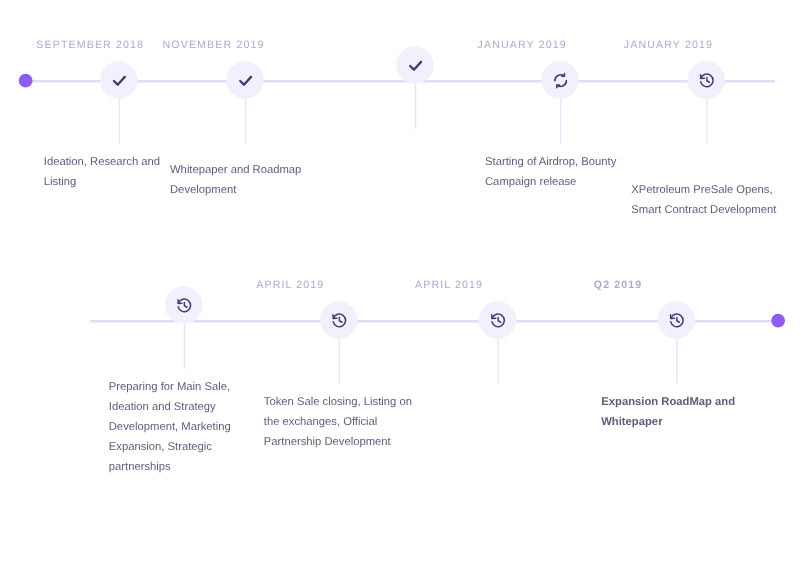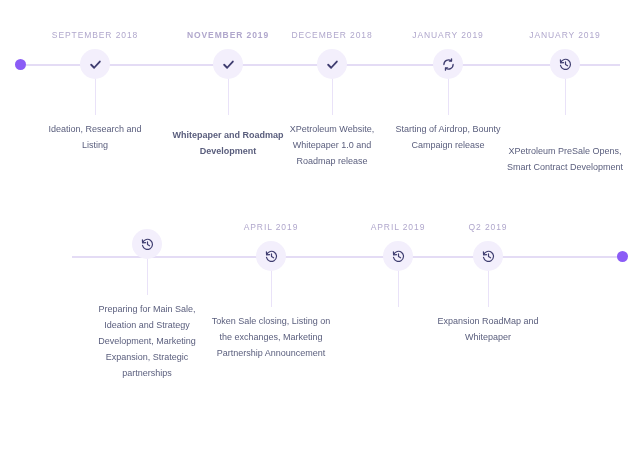--- a/index.html
+++ b/index.html
@@ -45,21 +45,21 @@
     background: #8b5cf6;
     top: 29px;
   }
 
   
   .milestone {
     position: absolute;
     top: 0;
     width: 132px;
     margin-left: -66px; 
-    text-align: center;
+    text-align: left;
   }
 
   .ms-date {
     font-size: 8.5px;
     letter-spacing: 0.9px;
     color: #b0a7cc;
     text-transform: uppercase;
     line-height: 11px;
     height: 12px;
     white-space: nowrap;
@@ -116,43 +116,41 @@
         <div class="ms-node" style="border-color: rgb(217, 205, 242);">
           <span>
             <svg width="13" height="13" viewBox="0 0 24 24" fill="none" stroke="#3f3d70" stroke-width="3.4" stroke-linecap="round" stroke-linejoin="round">
               <polyline points="4,12.5 9.5,18 20,6.5"></polyline>
             </svg>
           </span>
         </div>
         <div class="ms-stem" style="height: 38px;"></div>
         <div class="ms-text" style="color: rgb(90, 94, 125);">Ideation, Research and Listing</div>
       </div>
-      <div class="milestone" style="left: 228px; font-weight: bold;">
+      <div class="milestone" style="left: 196px;">
         <div class="ms-date" style="color: rgb(176, 167, 204);">NOVEMBER 2019</div>
         <div class="ms-node" style="border-color: rgb(217, 205, 242);">
           <span>
             <svg width="13" height="13" viewBox="0 0 24 24" fill="none" stroke="#3f3d70" stroke-width="3.4" stroke-linecap="round" stroke-linejoin="round">
               <polyline points="4,12.5 9.5,18 20,6.5"></polyline>
             </svg>
           </span>
         </div>
         <div class="ms-stem" style="height: 38px;"></div>
         <div class="ms-text" style="color: rgb(90, 94, 125); margin-top: 12px;">Whitepaper and Roadmap Development</div>
       </div>
       <div class="milestone" style="left: 332px;">
-        <div class="ms-date" style="color: rgb(176, 167, 204);">DECEMBER 2018</div>
         <div class="ms-node" style="border-color: rgb(217, 205, 242);">
           <span>
             <svg width="13" height="13" viewBox="0 0 24 24" fill="none" stroke="#3f3d70" stroke-width="3.4" stroke-linecap="round" stroke-linejoin="round">
               <polyline points="4,12.5 9.5,18 20,6.5"></polyline>
             </svg>
           </span>
         </div>
         <div class="ms-stem" style="height: 38px;"></div>
-        <div class="ms-text" style="color: rgb(90, 94, 125);">XPetroleum Website, Whitepaper 1.0 and Roadmap release</div>
       </div>
       <div class="milestone" style="left: 448px;">
         <div class="ms-date" style="color: rgb(176, 167, 204);">JANUARY 2019</div>
         <div class="ms-node" style="border-color: rgb(217, 205, 242);">
           <span>
             <svg width="13" height="13" viewBox="0 0 24 24" fill="none" stroke="#3f3d70" stroke-width="2.4" stroke-linecap="round" stroke-linejoin="round">
               <path d="M20.5 12a8.5 8.5 0 0 1-13.6 6.8"></path>
               <path d="M3.5 12a8.5 8.5 0 0 1 13.6-6.8"></path>
               <polyline points="17.6,1.6 17.6,5.6 13.6,5.6"></polyline>
               <polyline points="6.4,22.4 6.4,18.4 10.4,18.4"></polyline>
@@ -198,36 +196,36 @@
         <div class="ms-node" style="border-color: rgb(217, 205, 242);">
           <span>
             <svg width="13" height="13" viewBox="0 0 24 24" fill="none" stroke="#3f3d70" stroke-width="2.2" stroke-linecap="round" stroke-linejoin="round">
               <path d="M3.2 8.4A9.3 9.3 0 1 1 2.8 13.6"></path>
               <polyline points="2.6,3.4 2.9,8.9 8.4,8.6"></polyline>
               <polyline points="12,7.2 12,12.2 15.8,14.4"></polyline>
             </svg>
           </span>
         </div>
         <div class="ms-stem" style="height: 38px;"></div>
-        <div class="ms-text" style="color: rgb(90, 94, 125);">Token Sale closing, Listing on the exchanges, Marketing Partnership Announcement</div>
+        <div class="ms-text" style="color: rgb(90, 94, 125);">Token Sale closing, Listing on the exchanges, Official Partnership Development</div>
       </div>
       <div class="milestone" style="left: 398px;">
         <div class="ms-date" style="color: rgb(176, 167, 204);">APRIL 2019</div>
         <div class="ms-node" style="border-color: rgb(217, 205, 242);">
           <span>
             <svg width="13" height="13" viewBox="0 0 24 24" fill="none" stroke="#3f3d70" stroke-width="2.2" stroke-linecap="round" stroke-linejoin="round">
               <path d="M3.2 8.4A9.3 9.3 0 1 1 2.8 13.6"></path>
               <polyline points="2.6,3.4 2.9,8.9 8.4,8.6"></polyline>
               <polyline points="12,7.2 12,12.2 15.8,14.4"></polyline>
             </svg>
           </span>
         </div>
         <div class="ms-stem" style="height: 38px;"></div>
       </div>
-      <div class="milestone" style="left: 488px;">
+      <div class="milestone" style="left: 541px; font-weight: bold;">
         <div class="ms-date" style="color: rgb(176, 167, 204);">Q2 2019</div>
         <div class="ms-node" style="border-color: rgb(217, 205, 242);">
           <span>
             <svg width="13" height="13" viewBox="0 0 24 24" fill="none" stroke="#3f3d70" stroke-width="2.2" stroke-linecap="round" stroke-linejoin="round">
               <path d="M3.2 8.4A9.3 9.3 0 1 1 2.8 13.6"></path>
               <polyline points="2.6,3.4 2.9,8.9 8.4,8.6"></polyline>
               <polyline points="12,7.2 12,12.2 15.8,14.4"></polyline>
             </svg>
           </span>
         </div>

